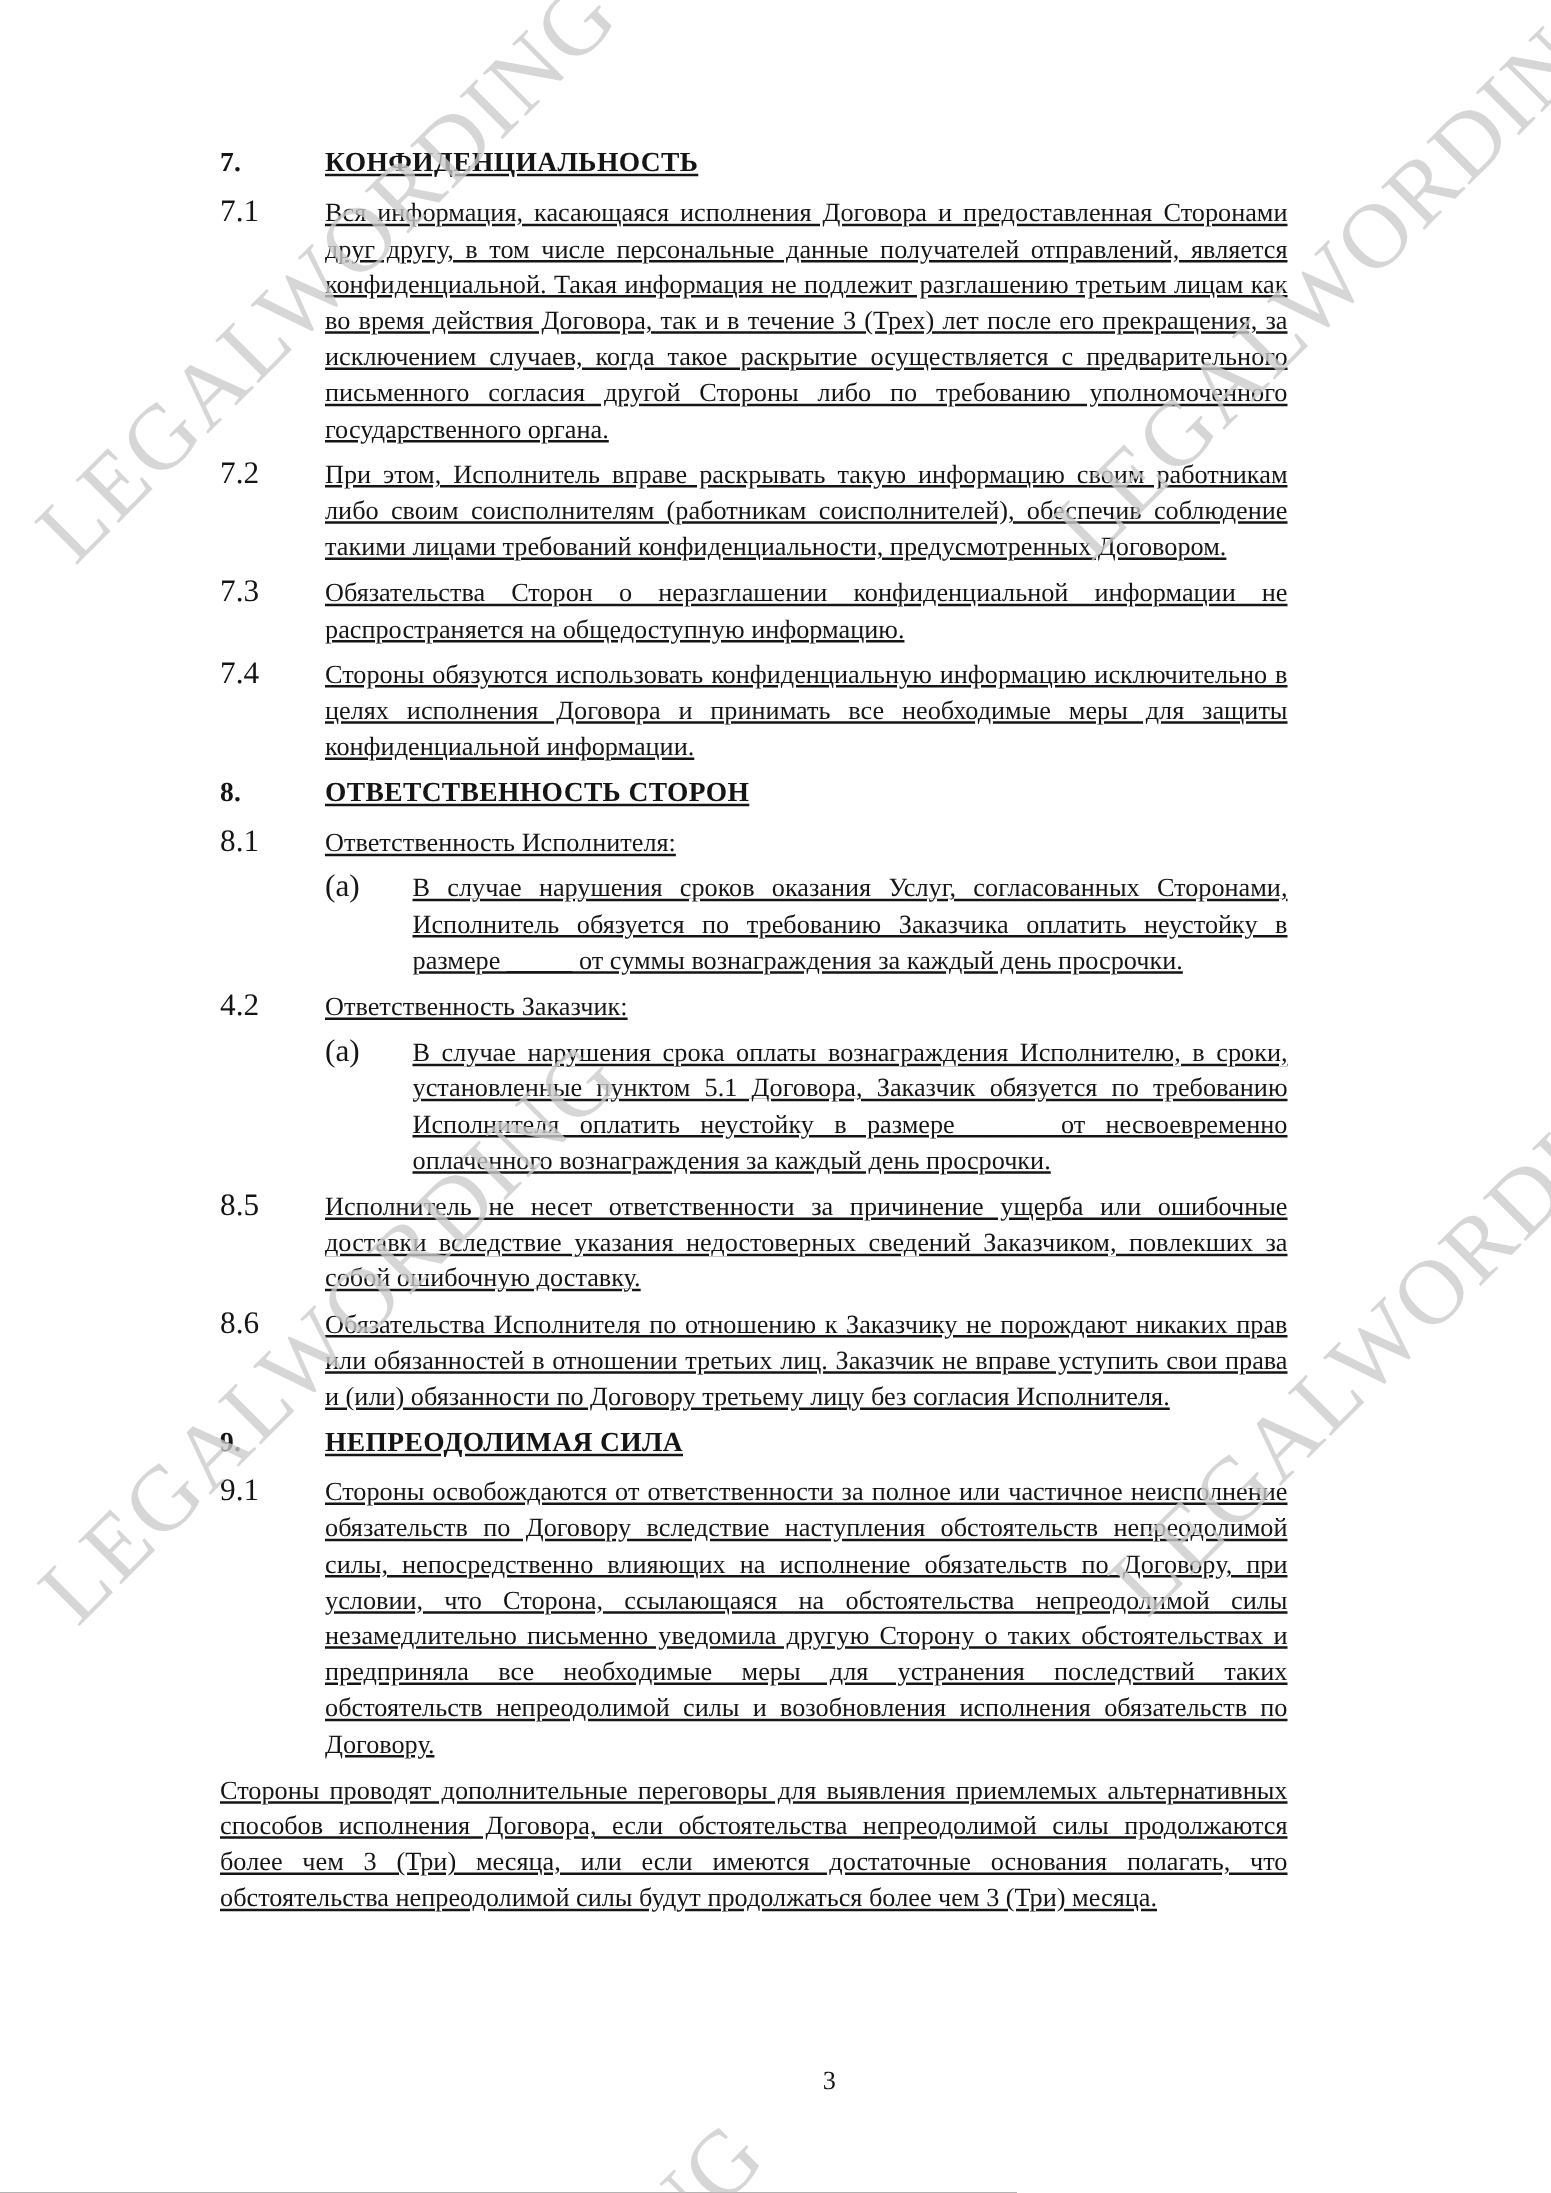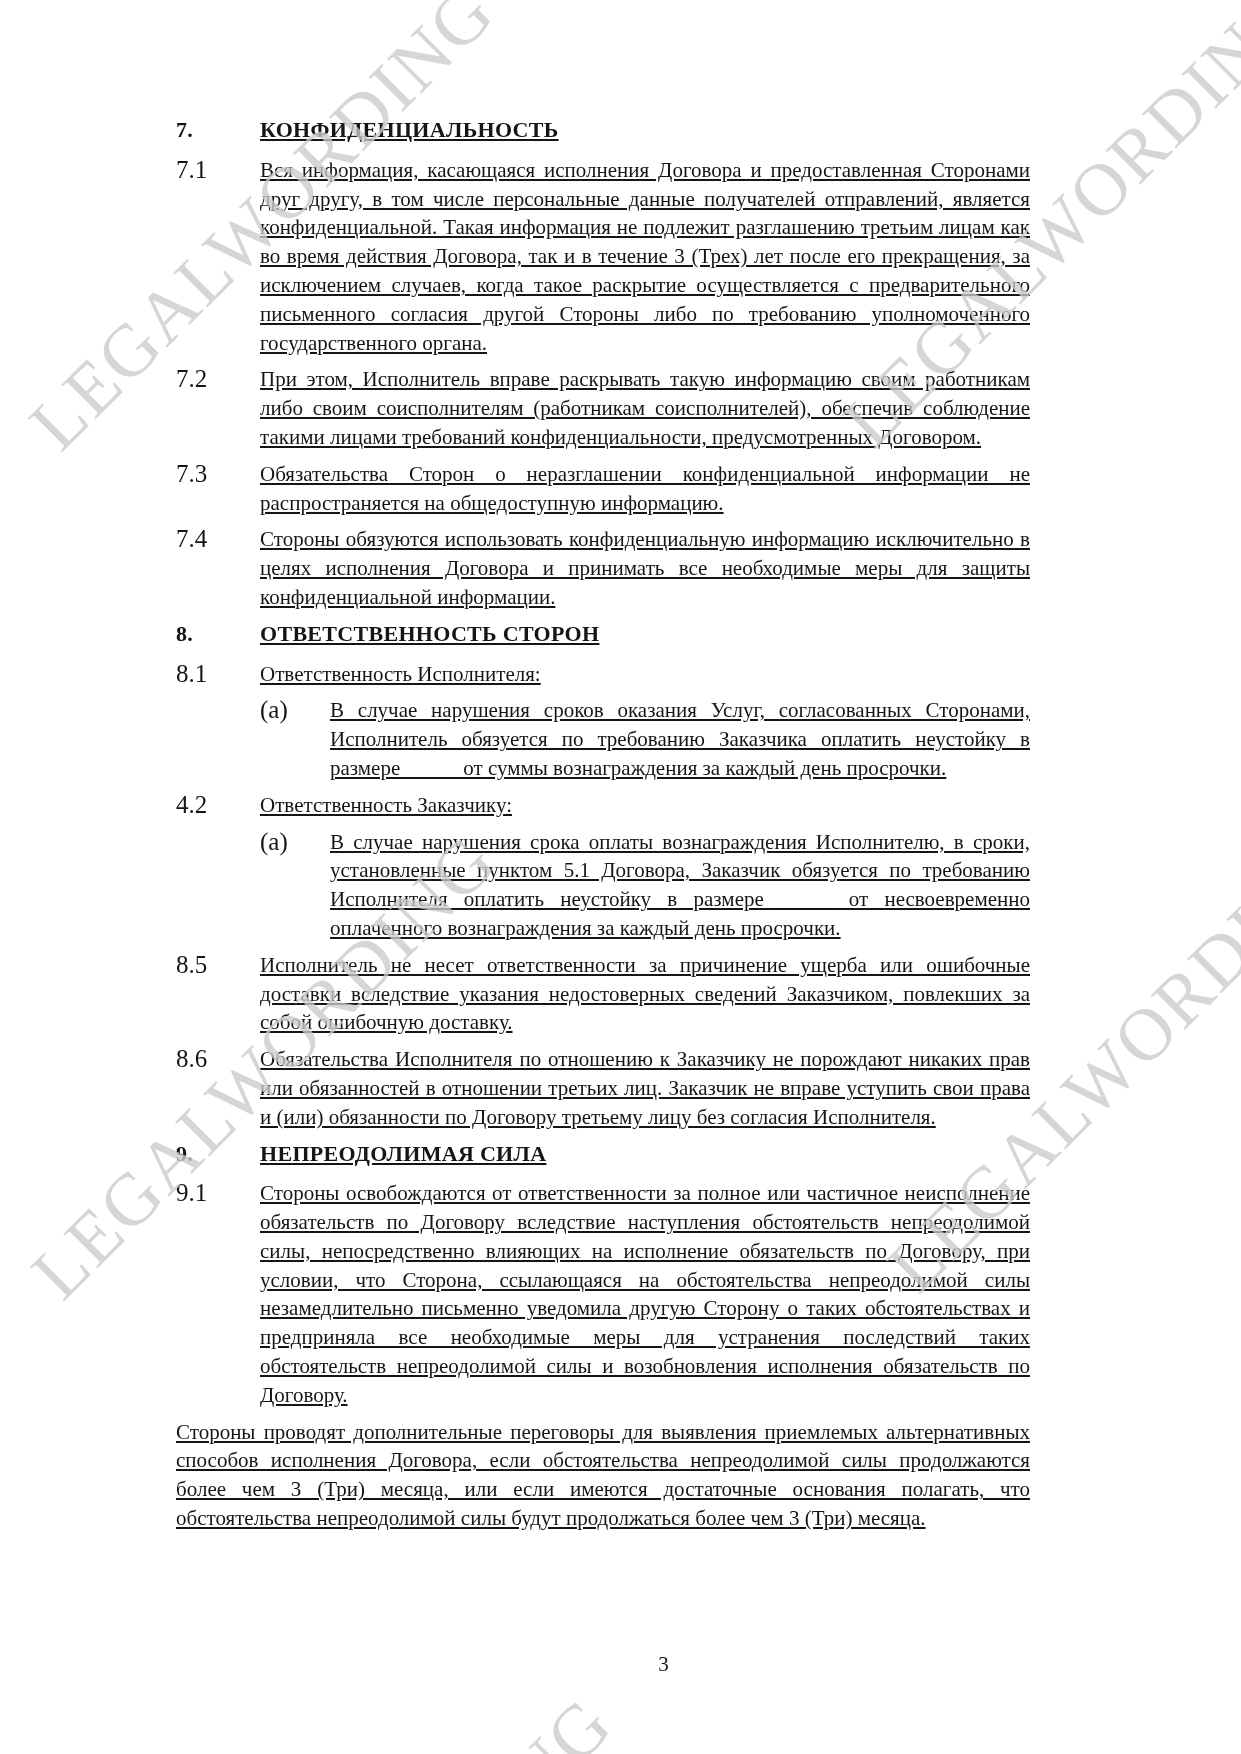--- a/index.html
+++ b/index.html
@@ -119,21 +119,21 @@
       <span class="txt">Ответственность Исполнителя:</span>
     </div>
 
     <div class="row sub">
       <span class="num">(a)</span>
       <span class="txt">В случае нарушения сроков оказания Услуг, согласованных Сторонами, Исполнитель обязуется по требованию Заказчика оплатить неустойку в размере _____ от суммы вознаграждения за каждый день просрочки.</span>
     </div>
 
     <div class="row">
       <span class="num">4.2</span>
-      <span class="txt">Ответственность Заказчику:</span>
+      <span class="txt">Ответственность Заказчик:</span>
     </div>
 
     <div class="row sub">
       <span class="num">(a)</span>
       <span class="txt">В случае нарушения срока оплаты вознаграждения Исполнителю, в сроки, установленные пунктом 5.1 Договора, Заказчик обязуется по требованию Исполнителя оплатить неустойку в размере _____ от несвоевременно оплаченного вознаграждения за каждый день просрочки.</span>
     </div>
 
 
 
     <div class="row">

